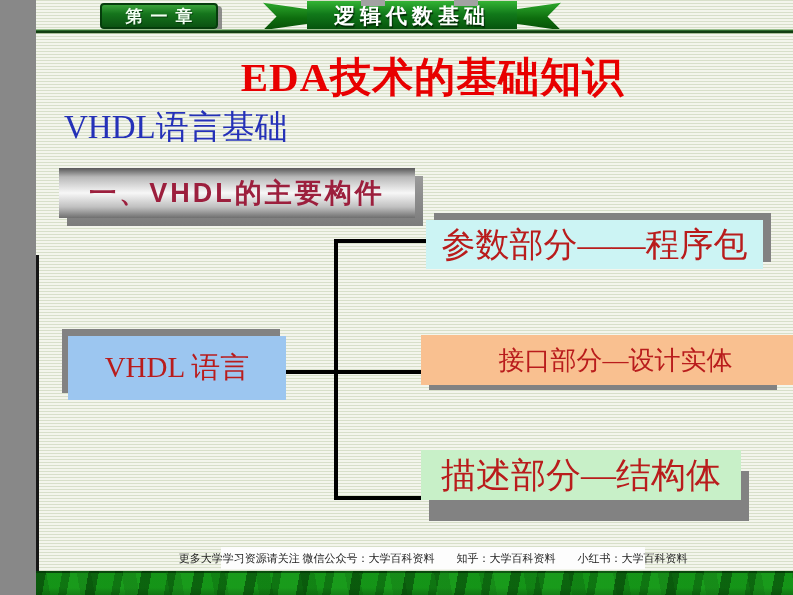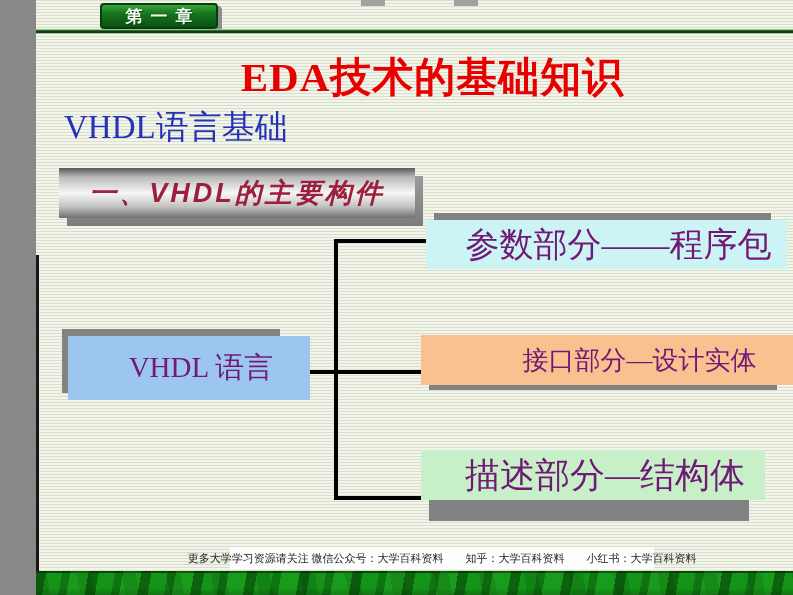--- a/index.html
+++ b/index.html
@@ -37,58 +37,63 @@
     font-size:41px;font-weight:bold;color:#e80000;letter-spacing:1px;}
   .slide-subtitle{position:absolute;left:28px;top:105px;
     font-size:33px;font-weight:normal;color:#2531b8;}
   
   .banner-shadow{position:absolute;left:31px;top:176px;width:356px;height:50px;
     background:linear-gradient(180deg,#9a9a9a,#7c7c7c);}
   .section-banner{position:absolute;left:23px;top:168px;width:356px;height:50px;
     background:linear-gradient(180deg,#585858 0,#b9b9b9 18%,#f7f7f7 50%,#c0c0c0 78%,#6f6f6f 100%);
     display:flex;align-items:center;justify-content:center;
     font-family:"Liberation Sans","DejaVu Sans",sans-serif;
-    font-size:27px;font-weight:bold;color:#9c1f3d;letter-spacing:3px;font-style:italic;}
+    font-size:27px;font-weight:bold;color:#9c1f3d;letter-spacing:3px;}
   
   .connector{position:absolute;background:#000;z-index:1;}
   .node-shadow{position:absolute;background:#828282;z-index:2;}
   .node{position:absolute;z-index:3;display:flex;align-items:center;justify-content:center;
-    color:#701a75;padding-left:24px;}
+    color:#b91c1c;}
   .root-node{left:32px;top:336px;width:218px;height:64px;font-size:29px;}
   .root-shadow{left:26px;top:329px;width:218px;height:64px;}
   .branch-0{left:390px;top:220px;width:337px;height:49px;font-size:34px;}
   .branch-0-shadow{left:398px;top:213px;width:337px;height:49px;}
   .branch-1{left:385px;top:335px;width:389px;height:50px;font-size:26px;}
   .branch-1-shadow{left:393px;top:340px;width:348px;height:50px;}
   .branch-2{left:385px;top:450px;width:320px;height:50px;font-size:35px;}
   .branch-2-shadow{left:393px;top:471px;width:320px;height:50px;}
   .v-line{left:298px;top:239px;width:4px;height:261px;}
   .h-line-0{left:298px;top:239px;width:94px;height:4px;}
   .h-line-1{left:250px;top:370px;width:138px;height:4px;}
   .h-line-2{left:298px;top:496px;width:90px;height:4px;}
   
-  .watermark-bar{position:absolute;left:194px;top:547px;width:424px;height:22px;
+  .watermark-bar{position:absolute;left:185px;top:547px;width:424px;height:22px;
     background:#fdfdfd;display:flex;align-items:center;justify-content:center;
     font-size:11px;color:#222;white-space:nowrap;}
   .leaf-band{position:absolute;left:0;right:0;top:571px;height:24px;
     background-color:#149417;
     background-image:
       repeating-linear-gradient(100deg,rgba(5,60,7,.55) 0 10px,rgba(24,150,26,.15) 10px 26px,rgba(5,60,7,.35) 26px 34px,rgba(40,175,40,.25) 34px 52px),
       repeating-linear-gradient(80deg,rgba(8,80,10,.30) 0 14px,rgba(255,255,255,0) 14px 44px),
       linear-gradient(180deg,#063b0a 0 2px,rgba(0,0,0,0) 2px 70%,rgba(0,0,0,.25) 100%);}
   .left-edge{position:absolute;left:0;top:255px;width:3px;height:316px;background:#161616;}
   .right-edge{position:absolute;right:0;top:34px;width:3px;height:537px;background:#8e8e8e;}
 </style>
 </head>
 <body>
 
 <div class="slide">
 
   <div class="chapter-badge">第一章</div>
 
+  <div class="ribbon">
+    <div class="tail left"></div>
+    <div class="tail right"></div>
+    <div class="band">逻辑代数基础</div>
+  </div>
   <div class="ribbon-tab" style="left:325px;"></div>
   <div class="ribbon-tab" style="left:418px;"></div>
 
   <div class="top-rule"></div>
 
   <div class="slide-title">EDA技术的基础知识</div>
   <div class="slide-subtitle">VHDL语言基础</div>
 
   <div class="banner-shadow"></div>
   <div class="section-banner">一、VHDL的主要构件</div>

